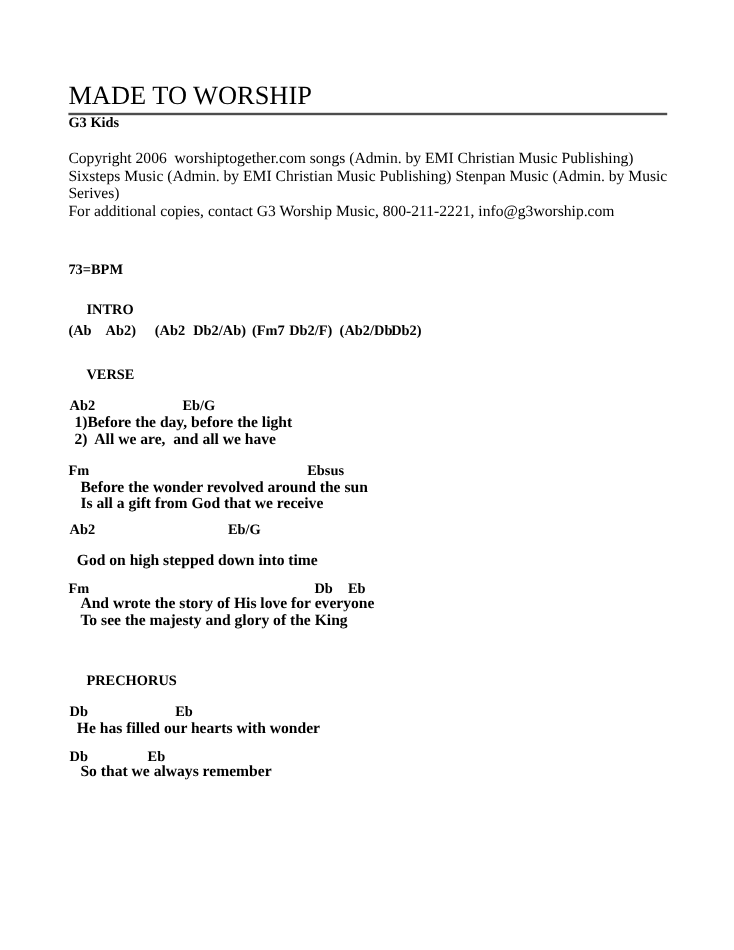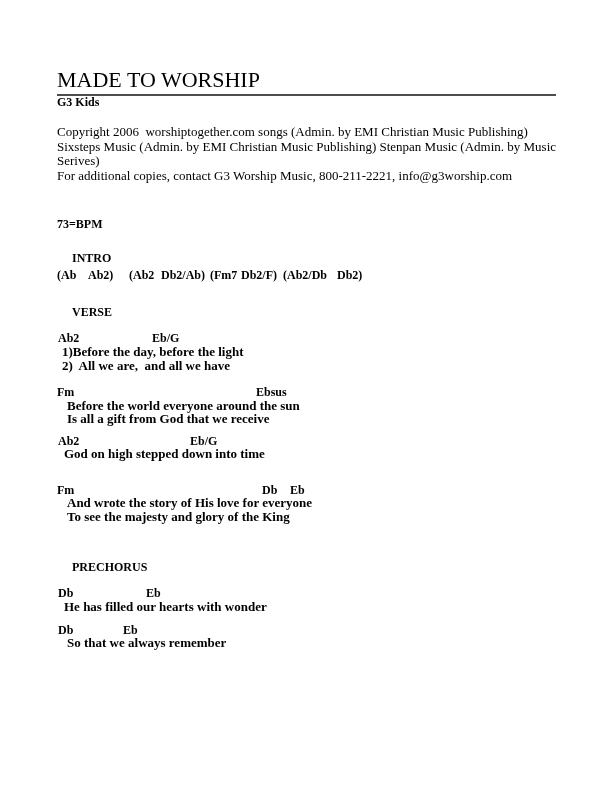--- a/index.html
+++ b/index.html
@@ -101,40 +101,40 @@
   <div class="song-body">
       <div class="song-label" style="top: 251px;">INTRO</div>
       <div class="chord-line" style="top: 268px;">
         <span class="chord" style="left: 57px;">(Ab</span>
         <span class="chord" style="left: 88px;">Ab2)</span>
         <span class="chord" style="left: 129px;">(Ab2</span>
         <span class="chord" style="left: 161px;">Db2/Ab)</span>
         <span class="chord" style="left: 210px;">(Fm7</span>
         <span class="chord" style="left: 241px;">Db2/F)</span>
         <span class="chord" style="left: 283px;">(Ab2/Db</span>
-        <span class="chord" style="left: 337px; font-family: Liberation Serif, serif;">Db2)</span>
+        <span class="chord" style="left: 326px; font-family: Liberation Serif, serif;">Db2)</span>
       </div>
       <div class="song-label" style="top: 305px;">VERSE</div>
       <div class="chord-line" style="top: 331px;">
         <span class="chord" style="left: 58px;">Ab2</span>
         <span class="chord" style="left: 152px;">Eb/G</span>
       </div>
       <div class="lyric-line" style="top: 344px; left: 62px;">1)Before the day, before the light</div>
       <div class="lyric-line" style="top: 358px; left: 62px;">2)  All we are,  and all we have</div>
       <div class="chord-line" style="top: 385px;">
         <span class="chord" style="left: 57px;">Fm</span>
         <span class="chord" style="left: 256px;">Ebsus</span>
       </div>
-      <div class="lyric-line" style="top: 398px; left: 67px;">Before the world everyone around the sun</div>
+      <div class="lyric-line" style="top: 398px; left: 67px;">Before the wonder revolved around the sun</div>
       <div class="lyric-line" style="top: 411px; left: 67px;">Is all a gift from God that we receive</div>
       <div class="chord-line" style="top: 434px;">
         <span class="chord" style="left: 58px;">Ab2</span>
         <span class="chord" style="left: 190px;">Eb/G</span>
       </div>
-      <div class="lyric-line" style="top: 446px; left: 64px;">God on high stepped down into time</div>
+      <div class="lyric-line" style="top: 459px; left: 64px;">God on high stepped down into time</div>
       <div class="chord-line" style="top: 483px;">
         <span class="chord" style="left: 57px;">Fm</span>
         <span class="chord" style="left: 262px;">Db</span>
         <span class="chord" style="left: 290px;">Eb</span>
       </div>
       <div class="lyric-line" style="top: 495px; left: 67px;">And wrote the story of His love for everyone</div>
       <div class="lyric-line" style="top: 509px; left: 67px;">To see the majesty and glory of the King</div>
       <div class="song-label" style="top: 560px;">PRECHORUS</div>
       <div class="chord-line" style="top: 586px;">
         <span class="chord" style="left: 58px;">Db</span>

